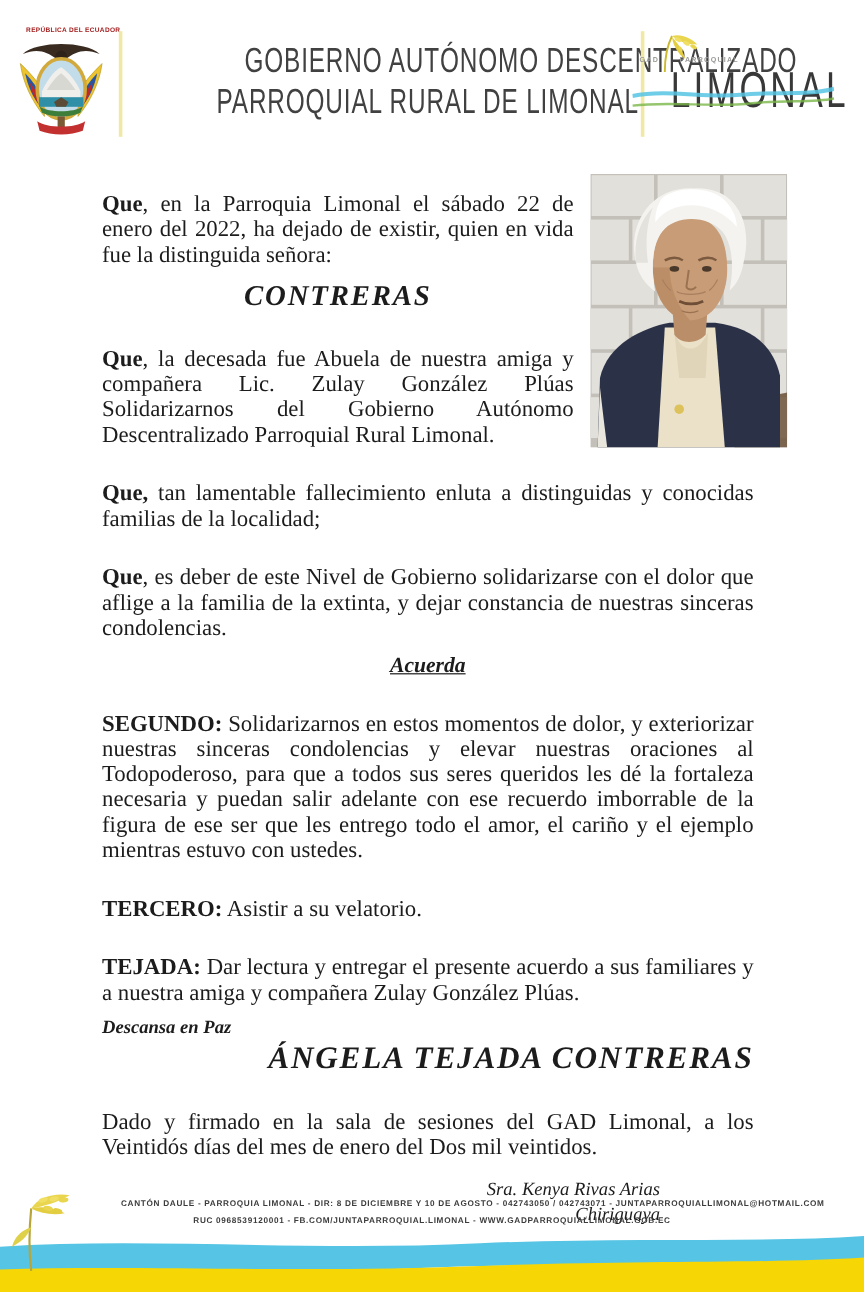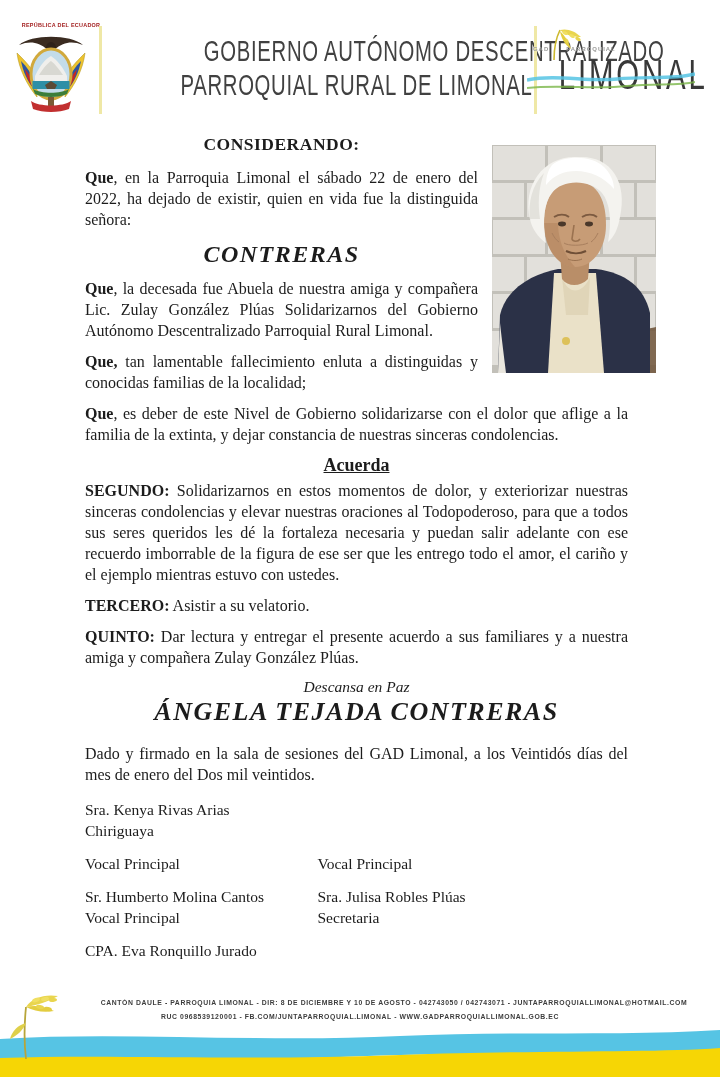--- a/index.html
+++ b/index.html
@@ -38,33 +38,33 @@
   .logo-large span { display:inline-block; font-size:42px; line-height:46px; font-weight:400;
     color:#383838; letter-spacing:4px; transform:scaleX(.7); transform-origin:center; white-space:nowrap; }
   .logo svg.logo-art { position:absolute; left:0; top:0; }
 
   
   .doc-body { position:absolute; top:122px; left:0; width:720px; padding:10px 92px 0 85px; }
   .photo { float:right; width:164px; height:228px; margin:13px -28px 10px 14px; }
   .photo svg { display:block; width:164px; height:228px; }
 
   .h-considerando { text-align:center; font-weight:bold; font-size:17.5px; letter-spacing:.5px; margin:2px 0 12px 0; }
-  .para { font-size:16px; line-height:21px; text-align:justify; margin-bottom:10px; }
+  .para { font-size:19px; line-height:21px; text-align:justify; margin-bottom:10px;margin-top:28px; }
   .para.full { clear:right; }
   .deceased-name { text-align:center; font-weight:bold; font-style:italic;
     font-size:24px; line-height:28px; letter-spacing:1.5px; margin:4px 0 10px 0; }
   .h-acuerda { clear:right; text-align:center; font-weight:bold; font-size:18px; margin:2px 0 4px 0; }
-  .h-acuerda .u { text-decoration:underline; }
-  .rip-line { clear:both; text-align:center; font-weight:normal; font-style:italic; font-size:15.5px; margin-top:4px; }
-  .rip-name { text-align:center; font-weight:bold; font-style:italic; font-size:26px;
+  .h-acuerda .u { text-decoration:underline;font-style:italic; }
+  .rip-line { clear:both; text-align:left; font-weight:bold; font-style:italic; font-size:15.5px; margin-top:4px; }
+  .rip-name { text-align:right; font-weight:bold; font-style:italic; font-size:26px;
     letter-spacing:1.5px; line-height:30px; margin:1px 0 16px 0; }
   .closing { margin-bottom:14px; }
 
   .signatures { width:465px; font-size:15.5px; line-height:21px; }
-  .sig { text-align:left; }
+  .sig { text-align:right;font-style:italic; }
   .sig-top { margin-bottom:12px; }
   .sig-row { display:flex; margin-bottom:12px; }
   .sig-row .sig { width:50%; }
   .sig-bottom { margin-top:2px; }
 
   
   .page-footer { position:absolute; left:0; bottom:0; width:720px; height:90px; }
   .f-line { position:absolute; left:0; width:720px; text-align:center;
     font-family:"Liberation Sans","DejaVu Sans",sans-serif; font-weight:bold; color:#3c3c3c;
     font-size:9.5px; letter-spacing:.8px; white-space:nowrap;
@@ -194,39 +194,38 @@
         <ellipse cx="97" cy="79" rx="4" ry="2.4" fill="#4a382a"></ellipse>
         <path d="M82,80 L80,94 C81,97 86,97 88,94" fill="none" stroke="#9a7250" stroke-width="1.6"></path>
         <path d="M74,106 C80,109 88,109 94,106" fill="none" stroke="#6e4e36" stroke-width="2.2"></path>
         <path d="M72,98 C76,101 90,101 96,98" fill="none" stroke="#a87f5e" stroke-width="1"></path>
         <path d="M60,88 C62,92 64,95 67,97" fill="none" stroke="#a87f5e" stroke-width="1"></path>
         <path d="M106,88 C104,92 102,95 99,97" fill="none" stroke="#a87f5e" stroke-width="1"></path>
         <path d="M76,114 C80,116 86,116 90,114" fill="none" stroke="#9a7250" stroke-width="1"></path>
       </svg>
     </figure>
 
-    <p class="h-considerando">CONSIDERANDO:</p>
 
     <p class="para"><b>Que</b><span>, en la Parroquia Limonal el sábado 22 de enero del 2022, ha dejado de existir, quien en vida fue la distinguida señora:</span></p>
 
     <div class="deceased-name">
       <div>CONTRERAS</div>
     </div>
 
     <p class="para"><b>Que</b><span>, la decesada fue Abuela de nuestra amiga y compañera Lic. Zulay González Plúas Solidarizarnos del Gobierno Autónomo Descentralizado Parroquial Rural Limonal.</span></p>
 
     <p class="para"><b>Que,</b><span> tan lamentable fallecimiento enluta a distinguidas y conocidas familias de la localidad;</span></p>
 
     <p class="para full"><b>Que</b><span>, es deber de este Nivel de Gobierno solidarizarse con el dolor que aflige a la familia de la extinta, y dejar constancia de nuestras sinceras condolencias.</span></p>
 
     <p class="h-acuerda"><span class="u">Acuerda</span></p>
 
     <p class="para"><b>SEGUNDO:</b><span> Solidarizarnos en estos momentos de dolor, y exteriorizar nuestras sinceras condolencias y elevar nuestras oraciones al Todopoderoso, para que a todos sus seres queridos les dé la fortaleza necesaria y puedan salir adelante con ese recuerdo imborrable de la figura de ese ser que les entrego todo el amor, el cariño y el ejemplo mientras estuvo con ustedes.</span></p>
     <p class="para"><b>TERCERO:</b><span> Asistir a su velatorio.</span></p>
-    <p class="para"><b>QUINTO:</b><span> Dar lectura y entregar el presente acuerdo a sus familiares y a nuestra amiga y compañera Zulay González Plúas.</span></p>
+    <p class="para"><b>TEJADA:</b><span> Dar lectura y entregar el presente acuerdo a sus familiares y a nuestra amiga y compañera Zulay González Plúas.</span></p>
 
     <p class="rip-line">Descansa en Paz</p>
     <p class="rip-name">ÁNGELA TEJADA CONTRERAS</p>
 
     <p class="para closing">Dado y firmado en la sala de sesiones del GAD Limonal, a los Veintidós días del mes de enero del Dos mil veintidos.</p>
 
     <section class="signatures">
       <div class="sig sig-top">
         <div>Sra. Kenya Rivas Arias</div>
         <div>Chiriguaya</div>

